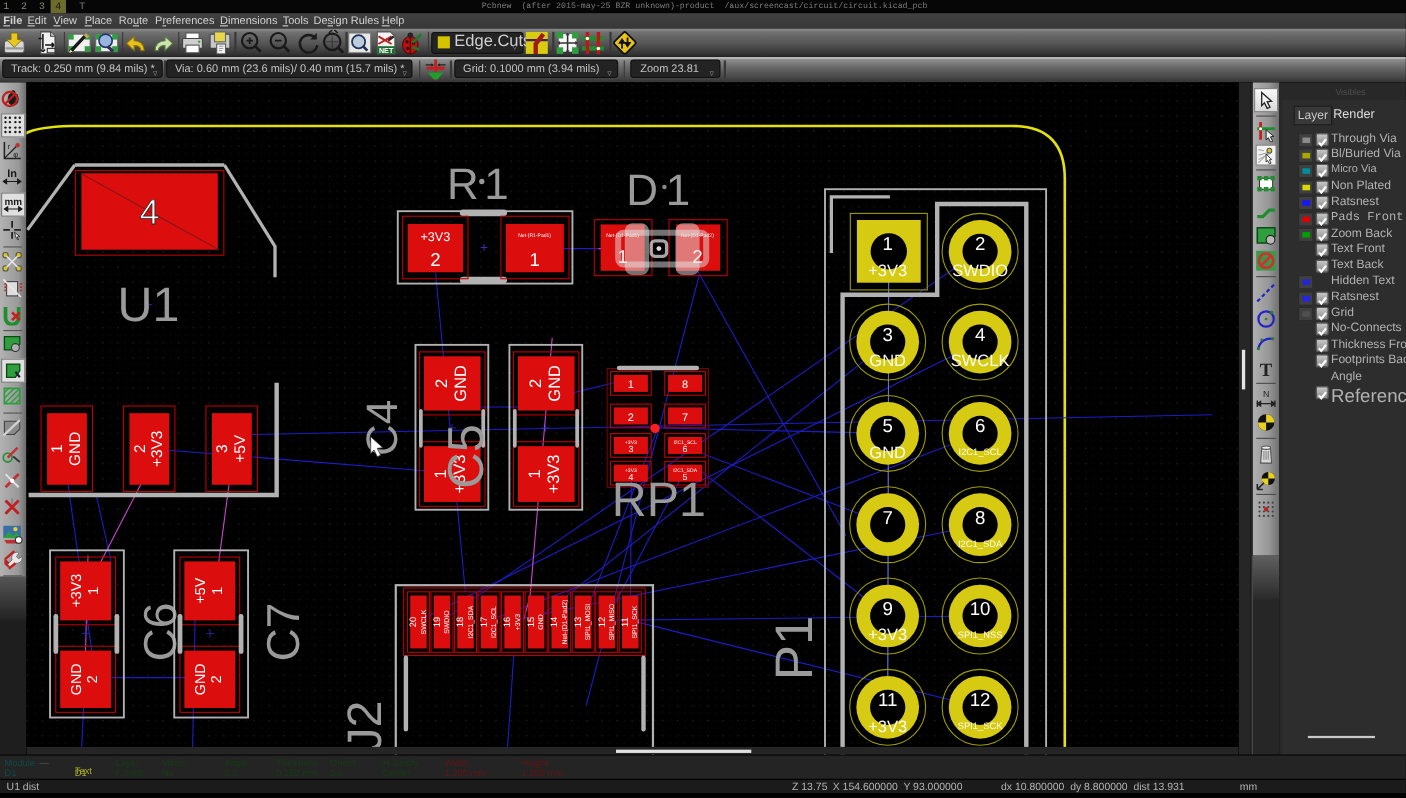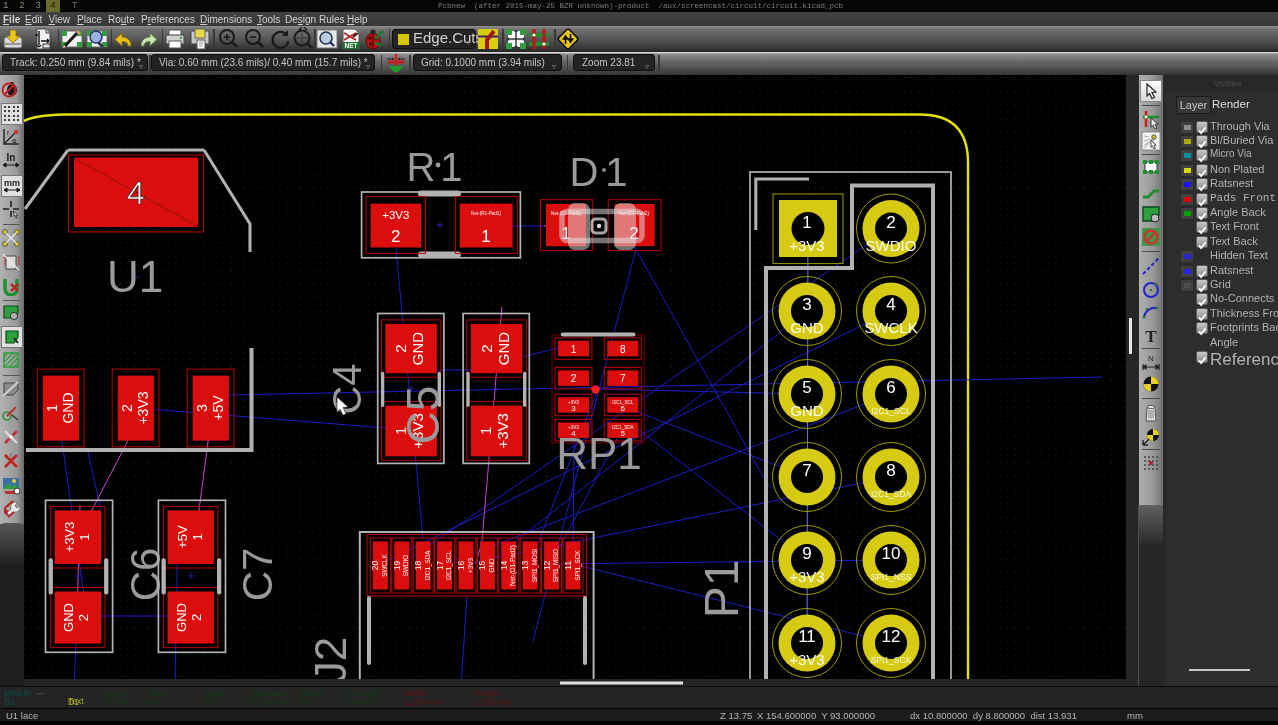--- a/index.html
+++ b/index.html
@@ -434,21 +434,21 @@
 <div class="a" style="left:1196px;top:192.5px;width:10px;height:10px;background:linear-gradient(180deg,#c8c8c8,#8a8a8a);border:1px solid #5a5a5a;border-radius:2px;"><svg width="10" height="10" viewBox="0 0 10 10">
       <path d="M2 4.5 4.2 7 8.5 1.5" fill="none" stroke="#fdfdfd" stroke-width="2"></path>
     </svg></div>
 <div class="a" style="left:1210px;top:191.5px;font-size:11px;color:#b2b2b2;white-space:nowrap;font-family:Liberation Mono, monospace;">Pads Front</div>
 <div class="a" style="left:1180px;top:206.9px;width:12px;height:11px;background:#3f3f3f;border:1px solid #2a2a2a;">
     <div style="margin:3px auto 0;width:7px;height:5px;background:#00a000;"></div>
   </div>
 <div class="a" style="left:1196px;top:206.9px;width:10px;height:10px;background:linear-gradient(180deg,#c8c8c8,#8a8a8a);border:1px solid #5a5a5a;border-radius:2px;"><svg width="10" height="10" viewBox="0 0 10 10">
       <path d="M2 4.5 4.2 7 8.5 1.5" fill="none" stroke="#fdfdfd" stroke-width="2"></path>
     </svg></div>
-<div class="a" style="left:1210px;top:205.9px;font-size:11px;color:#b2b2b2;white-space:nowrap;">Angle Back</div>
+<div class="a" style="left:1210px;top:205.9px;font-size:11px;color:#b2b2b2;white-space:nowrap;">Zoom Back</div>
 <div class="a" style="left:1196px;top:221.3px;width:10px;height:10px;background:linear-gradient(180deg,#c8c8c8,#8a8a8a);border:1px solid #5a5a5a;border-radius:2px;"><svg width="10" height="10" viewBox="0 0 10 10">
       <path d="M2 4.5 4.2 7 8.5 1.5" fill="none" stroke="#fdfdfd" stroke-width="2"></path>
     </svg></div>
 <div class="a" style="left:1210px;top:220.3px;font-size:11px;color:#b2b2b2;white-space:nowrap;">Text Front</div>
 <div class="a" style="left:1196px;top:235.7px;width:10px;height:10px;background:linear-gradient(180deg,#c8c8c8,#8a8a8a);border:1px solid #5a5a5a;border-radius:2px;"><svg width="10" height="10" viewBox="0 0 10 10">
       <path d="M2 4.5 4.2 7 8.5 1.5" fill="none" stroke="#fdfdfd" stroke-width="2"></path>
     </svg></div>
 <div class="a" style="left:1210px;top:234.7px;font-size:11px;color:#b2b2b2;white-space:nowrap;">Text Back</div>
 <div class="a" style="left:1180px;top:250.1px;width:12px;height:11px;background:#3f3f3f;border:1px solid #2a2a2a;">
     <div style="margin:3px auto 0;width:7px;height:5px;background:#2525d5;"></div>
@@ -503,21 +503,21 @@
 <div class="a" style="left:300px;top:688px;color:#143c14;font-size:8.5px;">Orient</div>
 <div class="a" style="left:300px;top:697px;color:#143c14;font-size:8.5px;">0.0</div>
 <div class="a" style="left:348px;top:688px;color:#143c14;font-size:8.5px;">H Justify</div>
 <div class="a" style="left:348px;top:697px;color:#143c14;font-size:8.5px;">Center</div>
 <div class="a" style="left:404px;top:688px;color:#601414;font-size:8.5px;">Width</div>
 <div class="a" style="left:404px;top:697px;color:#601414;font-size:8.5px;">1.200 mm</div>
 <div class="a" style="left:474px;top:688px;color:#601414;font-size:8.5px;">Height</div>
 <div class="a" style="left:474px;top:697px;color:#601414;font-size:8.5px;">1.200 mm</div>
 
 <div class="a" style="left:0;top:708px;width:1278px;height:13px;background:#1b1b1b;border-top:1px solid #000;"></div>
-<div class="a" style="left:6px;top:710px;color:#b4b4b4;font-size:9.5px;">U1 lace</div>
+<div class="a" style="left:6px;top:710px;color:#b4b4b4;font-size:9.5px;">U1 dist</div>
 <div class="a" style="left:720px;top:710px;color:#b4b4b4;font-size:9.5px;">Z 13.75</div>
 <div class="a" style="left:757px;top:710px;color:#b4b4b4;font-size:9.5px;text-align:right;">X 154.600000&nbsp; Y 93.000000</div>
 <div class="a" style="left:910px;top:710px;color:#b4b4b4;font-size:9.5px;">dx 10.800000&nbsp; dy 8.800000&nbsp; dist 13.931</div>
 <div class="a" style="left:1127px;top:710px;color:#b4b4b4;font-size:9.5px;">mm</div>
 <div class="a" style="left:0;top:721px;width:1278px;height:4px;background:#000;"></div>
 <div class="a" style="left:24px;top:75px;width:1102px;height:611px;background:#000;">
 <svg width="1102" height="611" viewBox="0 -2 1102 611" font-family="Liberation Sans,sans-serif">
 <defs>
         <pattern id="gd" width="13.75" height="13.75" patternUnits="userSpaceOnUse">
           <rect x="0" y="0" width="1.4" height="1.4" fill="#1b1b1b"></rect>

